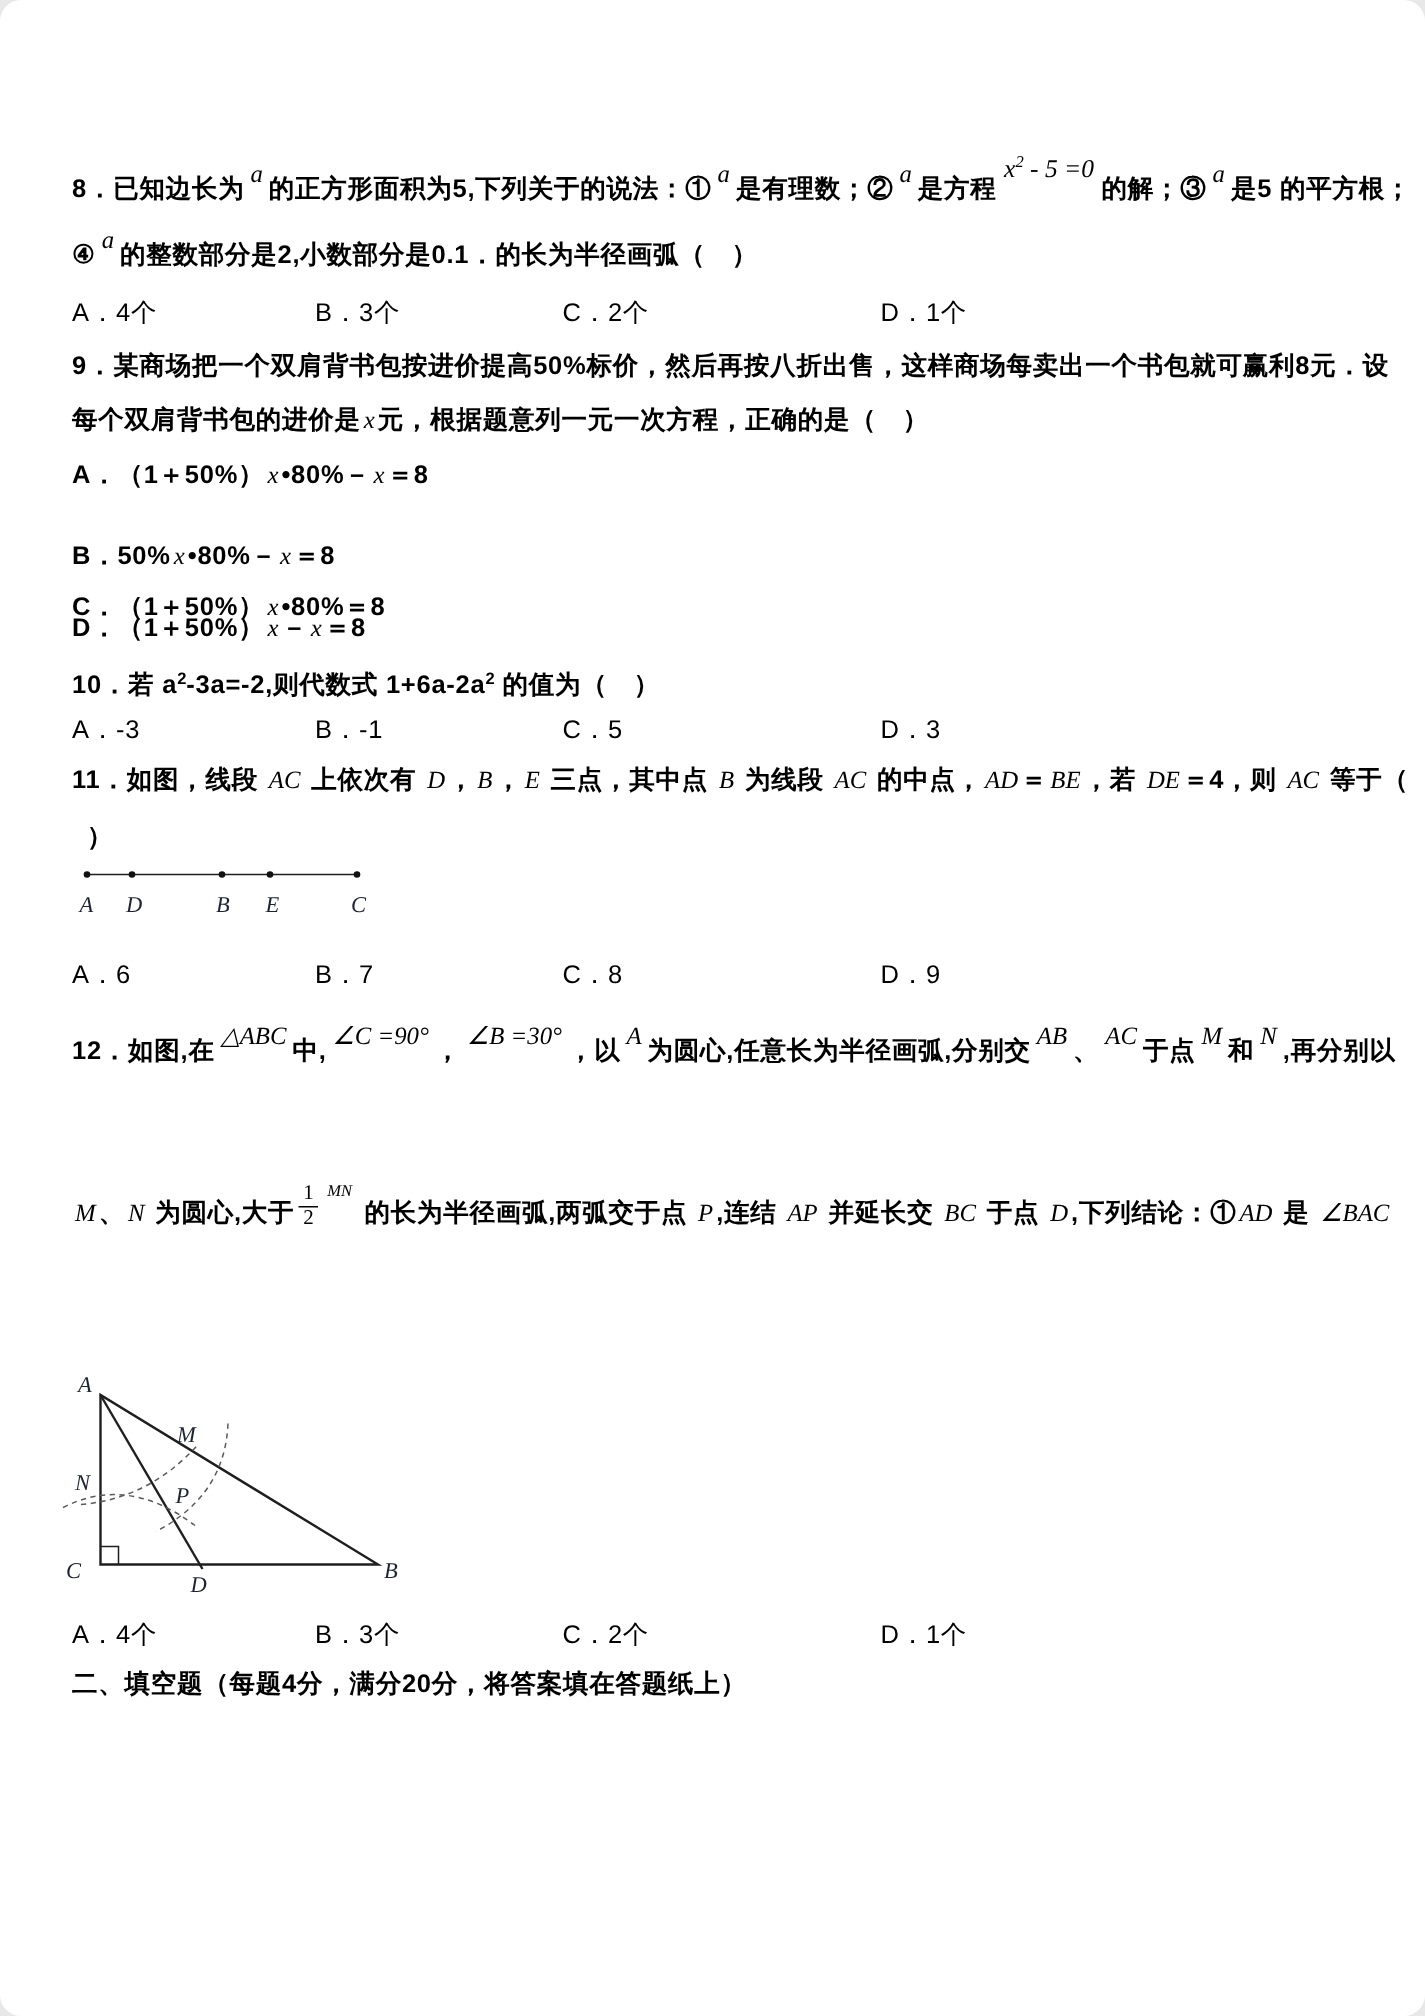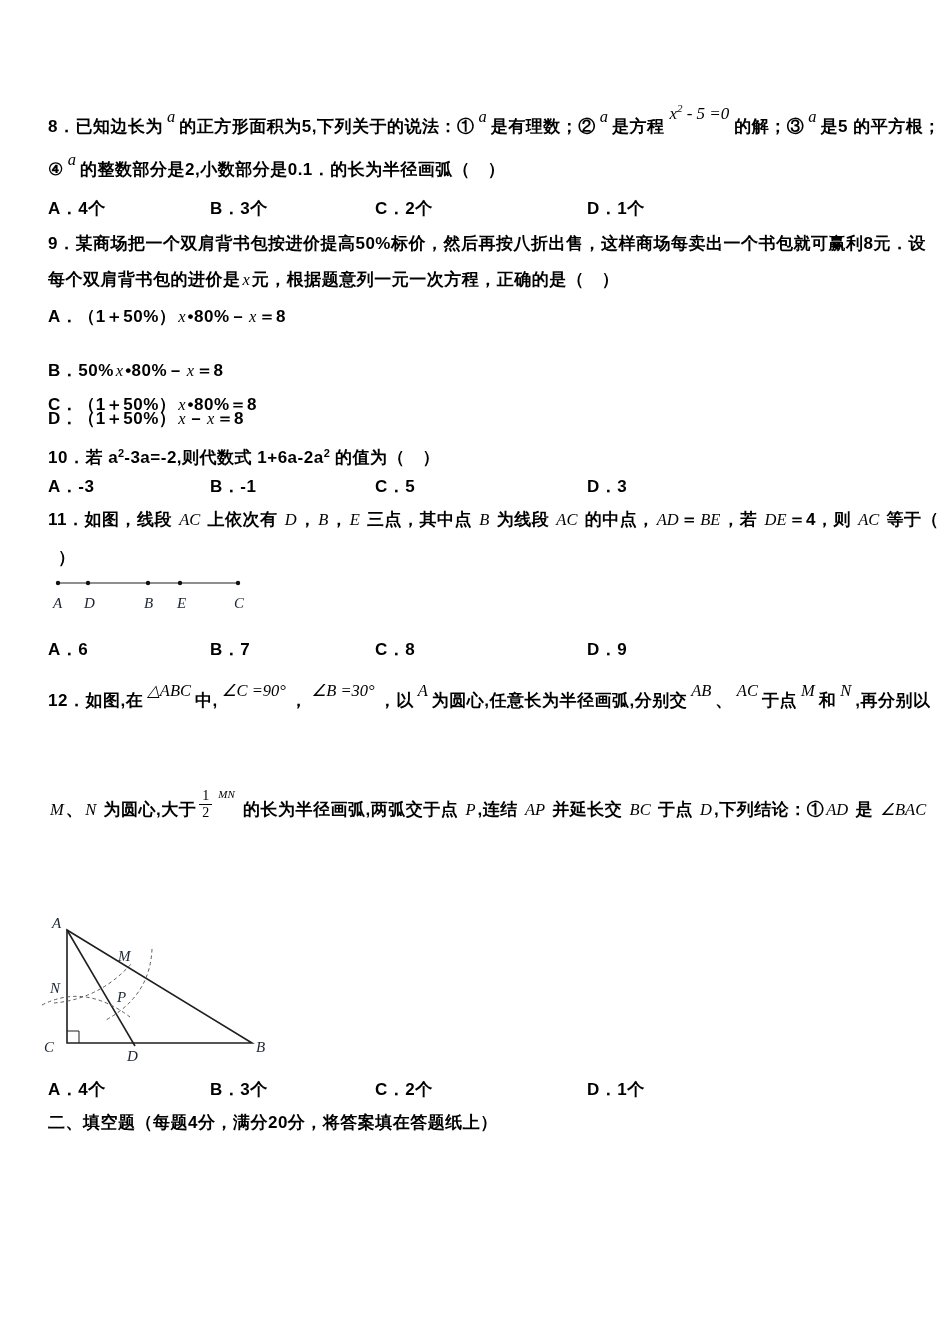--- a/index.html
+++ b/index.html
@@ -1,38 +1,38 @@
 <!DOCTYPE html>
 <html><head>
 <meta charset="utf-8">
 <style>
   html,body{margin:0;padding:0;background:#e8e8e8;}
   .page{position:relative;width:950px;height:1344px;background:#ffffff;overflow:hidden;
-        font-family:"Liberation Sans",sans-serif;color:#000;}
+        font-family:"Liberation Sans",sans-serif;color:#000;border-radius:14px;}
   .ln{position:absolute;left:48px;white-space:nowrap;font-size:17px;line-height:22px;
       letter-spacing:0.5px;color:#000;}
   
   .sg-cn{font-weight:bold;font-family:"Liberation Sans",sans-serif;}
   .sg-iti{font-family:"Liberation Serif",serif;font-style:italic;font-size:16.5px;
           font-weight:normal;padding:0 2px;letter-spacing:0;}
   .sg-sup{font-family:"Liberation Serif",serif;font-style:italic;font-size:16.5px;
           font-weight:normal;position:relative;top:-10px;padding:0 4px;letter-spacing:0;}
   .sg-suph{font-family:"Liberation Serif",serif;font-style:italic;font-size:11px;
           font-weight:normal;position:relative;top:-17px;padding:0 3px;letter-spacing:0;}
   .sg-supf{font-family:"Liberation Serif",serif;font-style:italic;font-size:17px;
           font-weight:normal;position:relative;top:-13px;padding:0 5px;letter-spacing:0;}
   .sg-supf .ss{font-size:11px;vertical-align:7px;font-style:italic;}
   .sg-bsup{font-weight:bold;font-size:11px;vertical-align:6px;letter-spacing:0;}
   .sg-frac{display:inline-block;text-align:center;font-family:"Liberation Serif",serif;
            font-weight:normal;font-style:normal;font-size:14px;line-height:1.15;
            margin:0 3px;position:relative;top:2px;letter-spacing:0;vertical-align:baseline;}
   .sg-frac .fnum{display:block;border-bottom:1.2px solid #000;padding:0 3px;}
   .sg-frac .fden{display:block;}
   
-  .orow .o{position:absolute;font-weight:bold;white-space:nowrap;}
+  .orow .o{position:absolute;font-weight:normal;white-space:nowrap;}
   .o1{left:0;} .o2{left:162px;} .o3{left:327px;} .o4{left:495px;margin-left:44px;}
   
   .fig{position:absolute;}
   .flabel{font-family:"Liberation Serif",serif;font-style:italic;font-size:15px;fill:#1c2433;}
   .solid{stroke:#1f1f1f;stroke-width:1.6;fill:none;}
   .thin{stroke:#1f1f1f;stroke-width:1;fill:none;}
   .dash{stroke:#5a5a5a;stroke-width:1;fill:none;stroke-dasharray:3.5 3;}
 </style>
 </head>
 <body>

